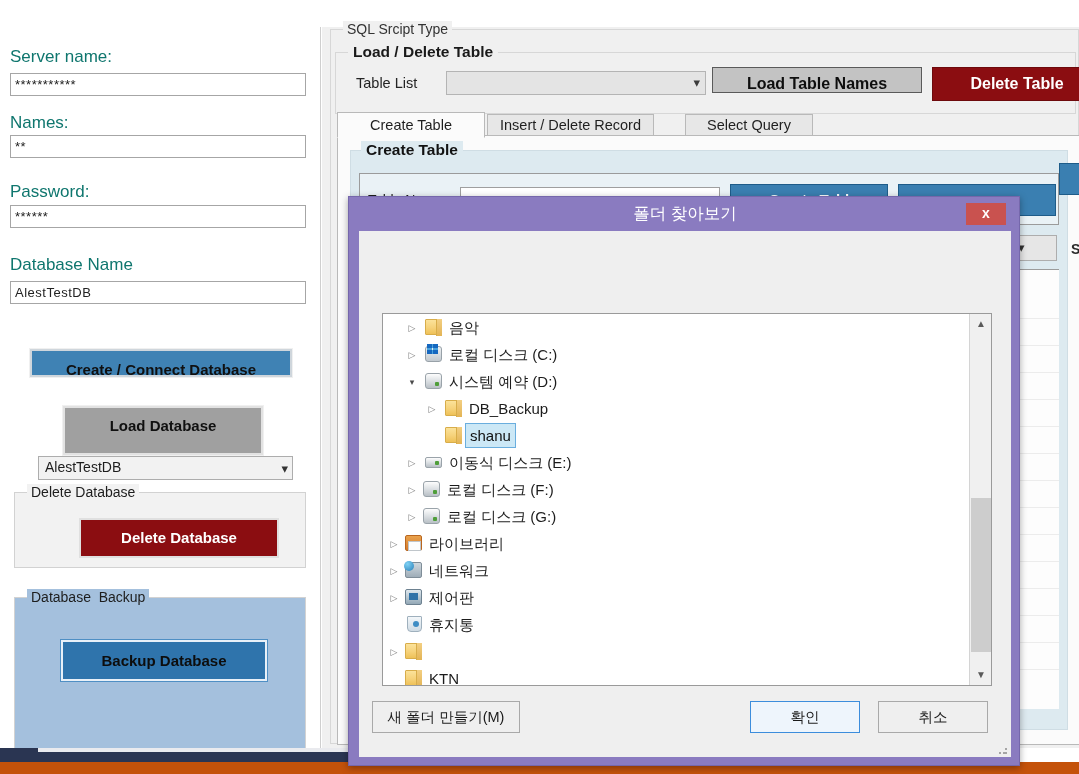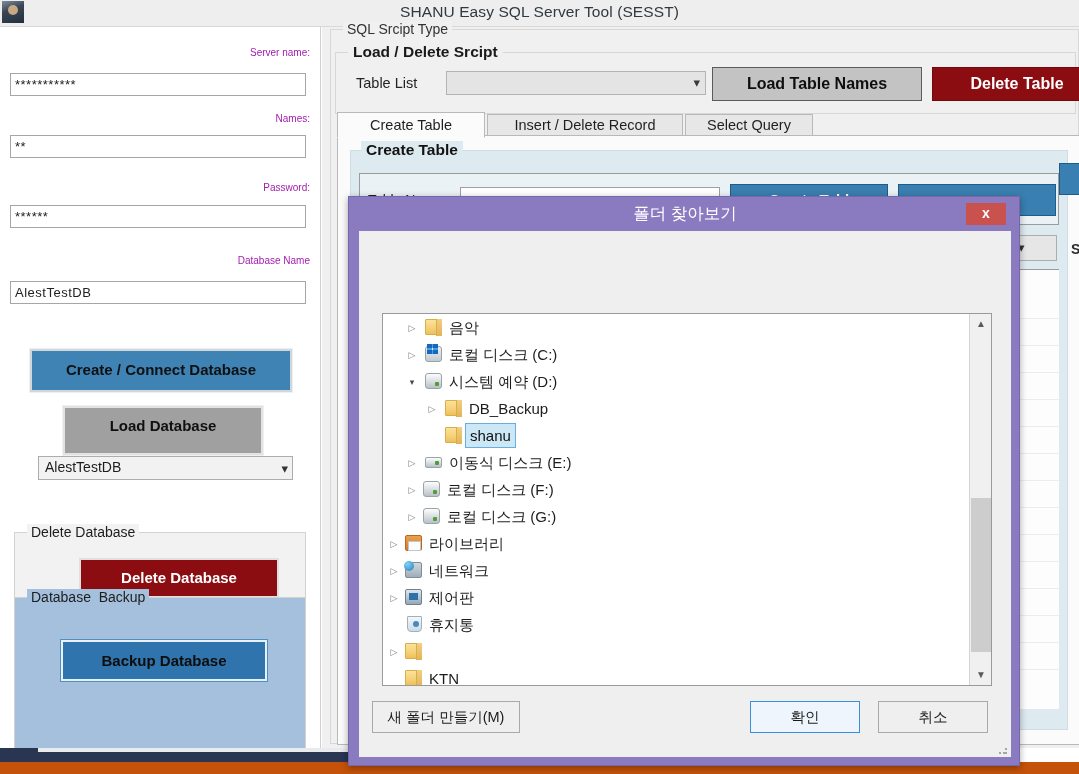--- a/index.html
+++ b/index.html
@@ -38,39 +38,39 @@
     text-align: center; font-size: 15.5px; color: #30393f;
     letter-spacing: .1px;
   }
 
   
   #left-panel {
     position: absolute; left: 0; top: 27px; width: 321px; height: 721px;
     background: #ffffff; border-right: 1px solid #cfcfcf;
   }
   .lp-label {
-    position: absolute; width: 300px; text-align: right;
-    font-size: 10px; color: #a21caf;
+    position: absolute; width: 300px; text-align: left;
+    font-size: 17px; color: #0f766e;
   }
   .lp-input {
     position: absolute; left: 10px; width: 296px; height: 23px;
     border: 1px solid #a6a6a6; background: #ffffff;
     font-size: 13px; font-family: "Liberation Sans", sans-serif;
     color: #222; padding: 0 4px; line-height: 21px;
     letter-spacing: .5px;
   }
   .btn3d {
     position: absolute; font-weight: bold;
     font-family: "Liberation Sans", sans-serif;
     border: 1px solid #9a9a9a;
     outline: 1px solid #f0f0f0;
     cursor: default; text-align: center;
   }
   #btn-create-connect {
-    left: 30px; top: 322px; width: 262px; height: 43px;
+    left: 30px; top: 322px; width: 262px; height: 28px;
     background: #3f82b4; color: #101010; font-size: 15px;
     border: 2px solid #cfd6dc;
   }
   #btn-load-db {
     left: 63px; top: 379px; width: 200px; height: 49px;
     background: #a0a0a0; color: #101010; font-size: 15px;
     border: 2px solid #e2e2e2;
   }
   #combo-db {
     position: absolute; left: 38px; top: 429px; width: 255px; height: 24px;
@@ -82,21 +82,21 @@
   }
   .groupbox {
     position: absolute; border: 1px solid #d2d2d2;
   }
   .groupbox > .gb-title {
     position: absolute; top: -9px; left: 12px;
     background: inherit; padding: 0 4px;
     font-size: 14px; color: #1d1d1d; white-space: pre;
   }
   #gb-delete {
-    left: 14px; top: 465px; width: 292px; height: 76px; background: #f2f2f2; margin-top: 40px;
+    left: 14px; top: 465px; width: 292px; height: 76px; background: #f2f2f2;
   }
   #btn-delete-db {
     left: 64px; top: 25px; width: 200px; height: 40px;
     background: #8b0d11; color: #ffffff; font-size: 15px;
     border: 2px solid #e0e0e0; position: absolute;
     font-weight: bold; text-align: center; line-height: 36px;
   }
   #gb-backup {
     left: 14px; top: 570px; width: 292px; height: 179px; background: #a4c0dd;
   }
@@ -146,21 +146,21 @@
     position: absolute; left: 20px; top: 22px; font-size: 14.5px; color: #242424;
   }
   #combo-tablelist {
     position: absolute; left: 110px; top: 18px; width: 260px; height: 24px;
     background: #e4e4e4; border: 1px solid #b4b4b4;
   }
   #combo-tablelist .arrow {
     position: absolute; right: 5px; top: 3px; font-size: 13px; color: #3b3b3b;
   }
   #btn-load-tables {
-    position: absolute; left: 376px; top: 14px; width: 210px; height: 34px;
+    position: absolute; left: 376px; top: 14px; width: 210px; height: 26px;
     background: #c3c3c3; color: #0e0e0e; font-size: 16px; font-weight: bold;
     border: 1px solid #5a5a5a; outline: 1px solid #f2f2f2;
     text-align: center; line-height: 32px;
   }
   #btn-delete-table {
     position: absolute; left: 596px; top: 14px; width: 170px; height: 34px;
     background: #8b0d11; color: #ffffff; font-size: 16px; font-weight: bold;
     border: 1px solid #6e0a0d; text-align: center; line-height: 32px;
   }
 
@@ -398,24 +398,20 @@
       radial-gradient(circle at 6px 8px, #a5a5a5 1px, transparent 1.2px),
       radial-gradient(circle at 8px 4px, #a5a5a5 1px, transparent 1.2px),
       radial-gradient(circle at 8px 8px, #a5a5a5 1px, transparent 1.2px);
   }
 </style>
 </head>
 <body>
 
 <div id="screen">
 
-  <div id="titlebar">
-    <div id="app-icon"></div>
-    <div id="app-title">SHANU Easy SQL Server Tool (SESST)</div>
-  </div>
 
   <div id="left-panel">
     <div class="lp-label" style="left:10px; top:20px;">Server name:</div>
     <div class="lp-input" style="top:46px;">***********</div>
 
     <div class="lp-label" style="left:10px; top:86px;">Names:</div>
     <div class="lp-input" style="top:108px;">**</div>
 
     <div class="lp-label" style="left:10px; top:155px;">Password:</div>
     <div class="lp-input" style="top:178px;">******</div>
@@ -440,32 +436,32 @@
       <span class="gb-title">Database  Backup</span>
       <div id="btn-backup-db">Backup Database</div>
     </div>
   </div>
 
   <div id="main-area">
     <div id="gb-script">
       <span id="gb-script-title">SQL Srcipt Type</span>
 
       <div id="gb-loaddel">
-        <span id="gb-loaddel-title">Load / Delete Srcipt</span>
+        <span id="gb-loaddel-title">Load / Delete Table</span>
         <span id="lbl-tablelist">Table List</span>
         <div id="combo-tablelist">
           <span class="arrow">▾</span>
         </div>
         <div id="btn-load-tables">Load Table Names</div>
         <div id="btn-delete-table">Delete Table</div>
       </div>
 
       <div id="tabstrip">
         <div class="tab active" style="left:0px; width:148px;">Create Table</div>
-        <div class="tab" style="left:150px; width:196px;">Insert / Delete Record</div>
+        <div class="tab" style="left:150px; width:167px;">Insert / Delete Record</div>
         <div class="tab" style="left:348px; width:128px;">Select Query</div>
       </div>
 
       <div id="tab-body">
         <div id="gb-createtable">
           <span id="gb-createtable-title">Create Table</span>
 
           <div id="inner-create">
             <span id="lbl-tablename">Table N</span>
             <div id="input-tablename"></div>

